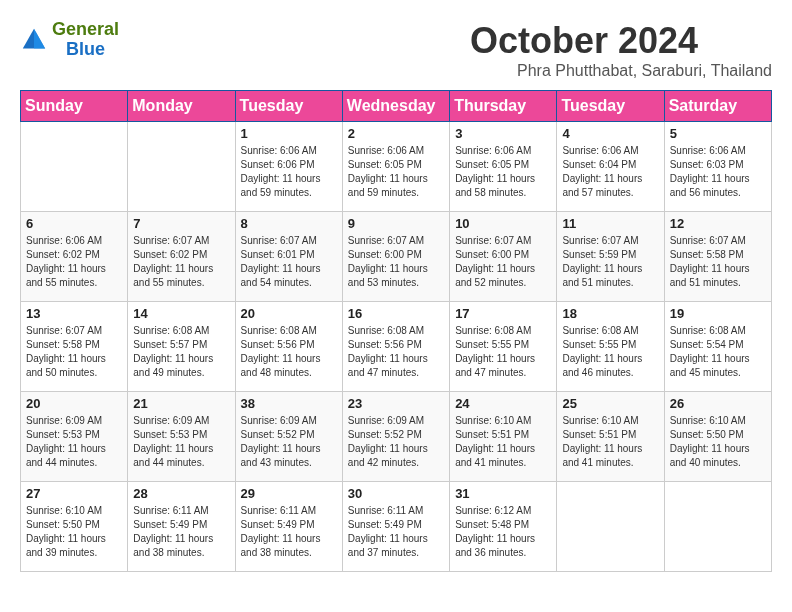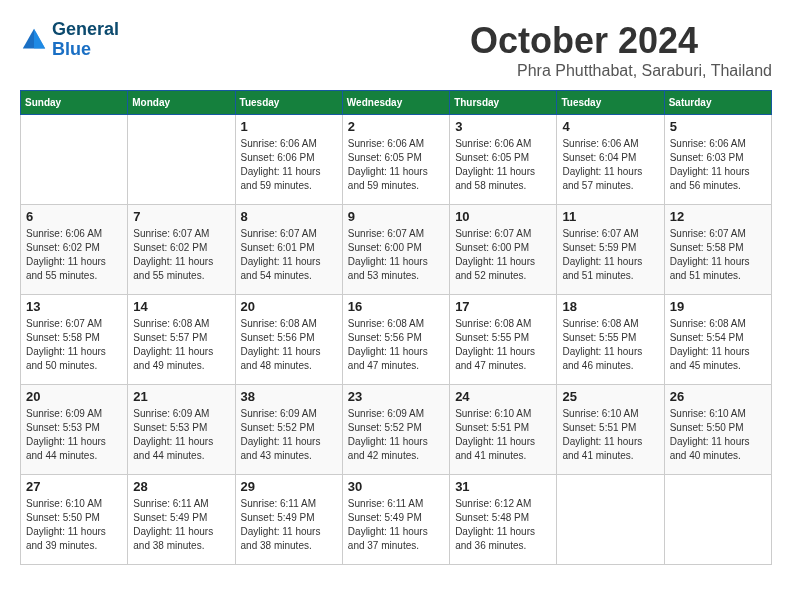--- a/index.html
+++ b/index.html
@@ -22,26 +22,27 @@
       gap: 4px;
     }
     .logo-text {
       display: flex;
       flex-direction: column;
       line-height: 1.1;
     }
     .logo-general {
       font-size: 18px;
       font-weight: bold;
-      color: #0c4a6e;
+      color: #4d7c0f;
     }
     .logo-blue {
       font-size: 18px;
       font-weight: bold;
       color: #1a6fc4;
+      text-align: center;
     }
     .logo-icon {
       width: 28px;
       height: 28px;
     }
     .title-block {
     }
     .month-title {
       font-size: 36px;
       font-weight: bold;
@@ -51,23 +52,23 @@
       font-size: 16px;
       color: #555;
       margin-left: 47px;
     }
     table {
       width: 100%;
       border-collapse: collapse;
       border: 1px solid #ccc;
     }
     thead tr th {
-      background-color: #15803d;
+      background-color: #ec4899;
       color: #fff;
-      font-size: 10px;
+      font-size: 16px;
       font-weight: bold;
       padding: 6px 4px;
       text-align: left;
       border: 1px solid #1558a0;
     }
     tbody tr td {
       border: 1px solid #ccc;
       vertical-align: top;
       padding: 4px 5px;
       font-size: 11px;

